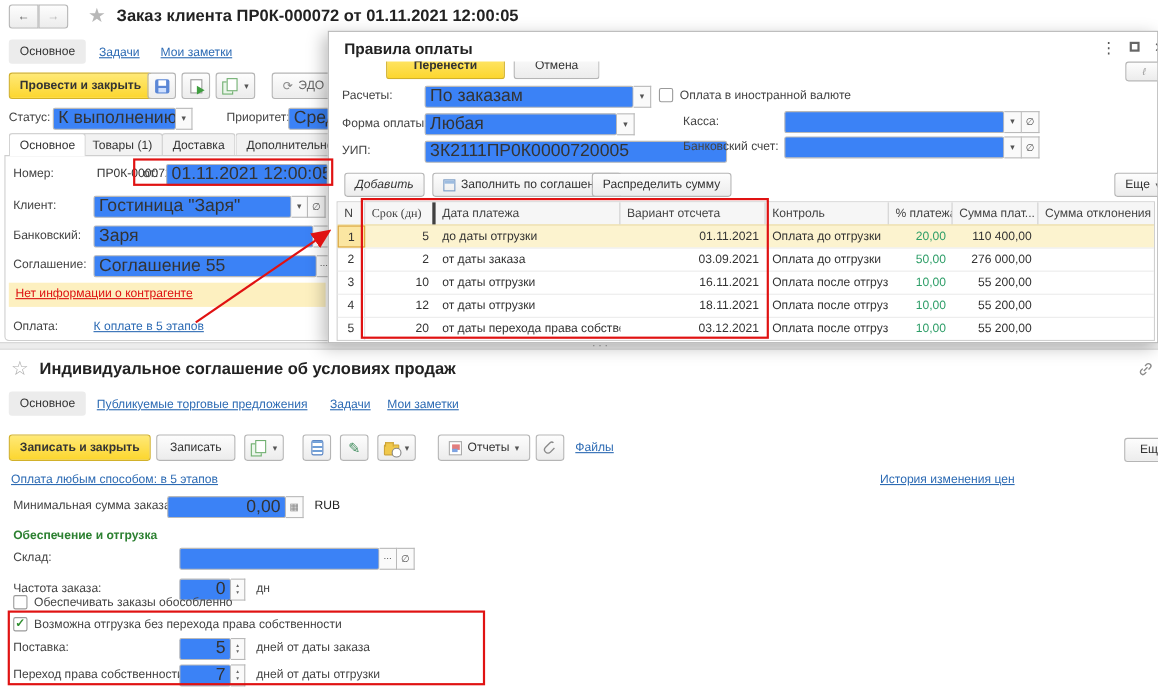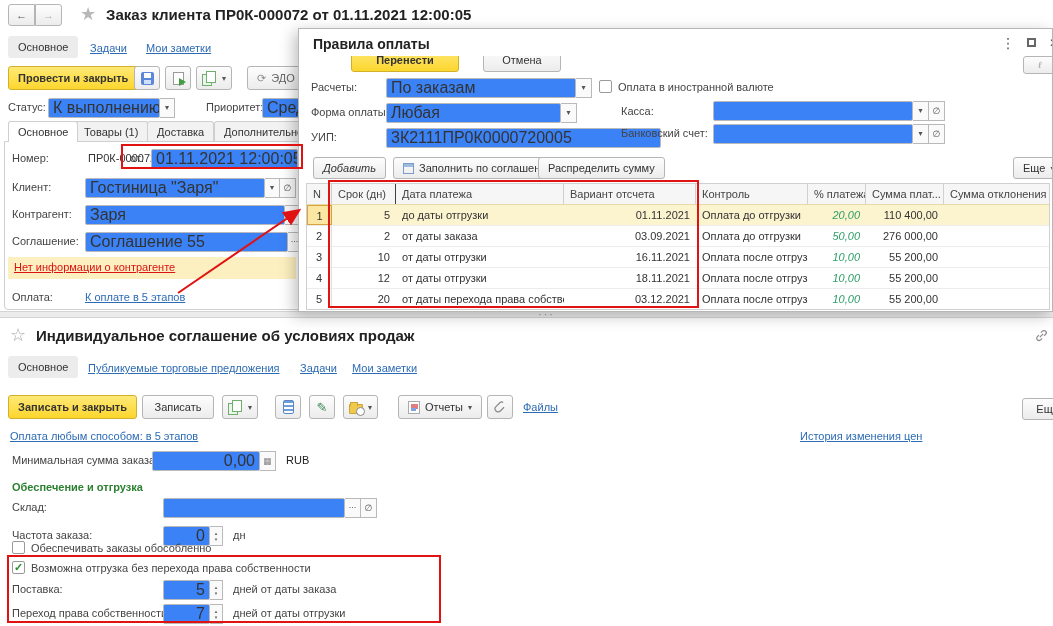--- a/index.html
+++ b/index.html
@@ -25,21 +25,21 @@
   .formtab { position:absolute; height:21px; padding:0 9px; display:inline-flex; align-items:center;
              font-size:11px; background:#f2f2f2; border:1px solid #cfcfcf; border-bottom:none; border-radius:3px 3px 0 0; }
   .formtab.active { background:#fff; z-index:2; }
   .cb { position:absolute; width:13px; height:13px; border:1px solid #9a9a9a; background:#fff; border-radius:2px;
         font-size:11px; line-height:11px; text-align:center; color:#2f8f2f; font-weight:bold; cursor:pointer; }
   .spin { position:absolute; width:13px; height:20px; border:1px solid #b9b9b9; border-left:none; background:#fafafa;
           display:flex; flex-direction:column; align-items:center; justify-content:center; font-size:5px; color:#666; line-height:6px; }
   .grid-head { background:#f6f6f6; color:#444; }
   .cell { padding:0 6px; line-height:20px; height:20px; overflow:hidden; white-space:nowrap; font-size:11px; }
   .rnum { text-align:right; }
-  .green { color:#2e9e68;font-style:italic; }
+  .green { color:#2e9e68; }
   .row-sel { background:#fcf3cf; }
   
   .ic-save { width:13px; height:13px; background:#5b87d6; border-radius:2px; position:relative; display:inline-block; }
   .ic-save::before { content:""; position:absolute; left:3px; top:1px; width:7px; height:5px; background:#fff; }
   .ic-save::after { content:""; position:absolute; left:3px; bottom:1px; width:7px; height:4px; background:#cfe0ff; }
   .ic-post { width:11px; height:13px; background:#fff; border:1px solid #9a9a9a; position:relative; display:inline-block; }
   .ic-post::after { content:""; position:absolute; right:-3px; bottom:-2px; border-left:7px solid #3f9e3f; border-top:4px solid transparent; border-bottom:4px solid transparent; }
   .ic-copy { width:15px; height:14px; position:relative; display:inline-block; }
   .ic-copy::before { content:""; position:absolute; left:0; top:3px; width:8px; height:10px; background:#eaf6ea; border:1px solid #6fae6f; }
   .ic-copy::after { content:""; position:absolute; left:4px; top:0; width:8px; height:10px; background:#fff; border:1px solid #6fae6f; }
@@ -108,21 +108,21 @@
     <span class="abs label" style="left:12px;top:152px;">Номер:</span>
     <span class="abs" style="left:88px;top:152px;font-size:11px;">ПР0К-000072</span>
     <span class="abs label" style="left:130px;top:152px;">от:</span>
     <div class="field" style="left:151px;top:149px;width:147px;">01.11.2021 12:00:05</div>
 
     <span class="abs label" style="left:12px;top:181px;">Клиент:</span>
     <div class="field" style="left:85px;top:178px;width:180px;">Гостиница "Заря"</div>
     <span class="fbtn" style="left:265px;top:178px;width:15px;">▾</span>
     <span class="fbtn txt" style="left:280px;top:178px;width:16px;">∅</span>
 
-    <span class="abs label" style="left:12px;top:208px;">Контрагент:</span>
+    <span class="abs label" style="left:12px;top:208px;">Банковский:</span>
     <div class="field" style="left:85px;top:205px;width:200px;">Заря</div>
     <span class="fbtn" style="left:285px;top:205px;width:15px;">▾</span>
 
     <span class="abs label" style="left:12px;top:235px;">Соглашение:</span>
     <div class="field" style="left:85px;top:232px;width:203px;">Соглашение 55</div>
     <span class="fbtn txt" style="left:288px;top:232px;width:14px;line-height:12px;">...</span>
 
     <div class="abs" style="left:8px;top:257px;width:288px;height:22px;background:#fdf0c0;"></div>
     <span class="abs link" style="left:14px;top:261px;color:#dd1111;">Нет информации о контрагенте</span>
 
@@ -136,21 +136,21 @@
 
   <div class="abs" style="left:298px;top:28px;width:755px;height:284px;background:#fff;border:1px solid #b7b7b7;box-shadow:-4px 4px 14px rgba(0,0,0,.25);z-index:5;overflow:hidden;">
     <div class="abs title" style="left:14px;top:7px;font-size:14px;">Правила оплаты</div>
     <span class="abs" style="left:702px;top:6px;font-size:14px;color:#555;">⋮</span>
     <span class="abs ic-max" style="left:728px;top:9px;"></span>
     <span class="abs" style="left:750px;top:7px;font-size:12px;color:#555;">✕</span>
     <span class="abs btn icon-btn" style="left:724px;top:27px;height:18px;width:34px;">
         <span style="color:#999;font-size:9px;font-style:italic;">ℓ</span>
       </span>
 
-    <div class="abs" style="left:12px;top:27px;height:16px;overflow:hidden;display:flex;gap:24px;padding-left:40px;">
+    <div class="abs" style="left:12px;top:27px;height:16px;overflow:hidden;display:flex;gap:8px;padding-left:40px;">
       <span class="btn btn-yellow" style="margin-top:-8px;height:24px;width:108px;">Перенести</span>
       <span class="btn" style="margin-top:-8px;height:24px;width:78px;">Отмена</span>
     </div>
 
     <span class="abs label" style="left:12px;top:52px;">Расчеты:</span>
     <div class="field" style="left:87px;top:49px;width:190px;">По заказам</div>
     <span class="fbtn" style="left:277px;top:49px;width:16px;">▾</span>
     <span class="cb" style="left:300px;top:51px;"></span>
     <span class="abs label" style="left:319px;top:52px;">Оплата в иностранной валюте</span>
 
@@ -176,21 +176,21 @@
       </span>
     <span class="abs btn" style="left:239px;top:128px;">Распределить сумму</span>
     <span class="abs btn" style="left:714px;top:128px;">
         <span>Еще</span>
         <span class="dd-caret">▾</span>
       </span>
 
     <div class="abs" style="left:7px;top:154px;width:744px;border:1px solid #d0d0d0;">
       <div style="display:grid;grid-template-columns:25px 64px 168px 132px 112px 58px 78px 107px;" class="grid-head">
         <div class="cell" style="border-right:1px solid #d0d0d0;">N</div>
-        <div class="cell" style="border-right:1px solid #404040;">Срок (дн)</div>
+        <div class="cell" style="border-right:3px solid #404040;font-family:Liberation Serif, serif;">Срок (дн)</div>
         <div class="cell" style="border-right:1px solid #d0d0d0;">Дата платежа</div>
         <div class="cell" style="border-right:1px solid #d0d0d0;">Вариант отсчета</div>
         <div class="cell" style="border-right:1px solid #d0d0d0;">Контроль</div>
         <div class="cell" style="border-right:1px solid #d0d0d0;">% платежа</div>
         <div class="cell" style="border-right:1px solid #d0d0d0;">Сумма плат...</div>
         <div class="cell">Сумма отклонения</div>
       </div>
       <div class="row-sel" style="display:grid;grid-template-columns:25px 64px 168px 132px 112px 58px 78px 107px;border-top:1px solid #e8d9a8;">
         <div class="cell" style="background:#fbe6a2;border:1px solid #d9a33c;text-align:center;padding:0;">1</div>
         <div class="cell rnum">5</div>

